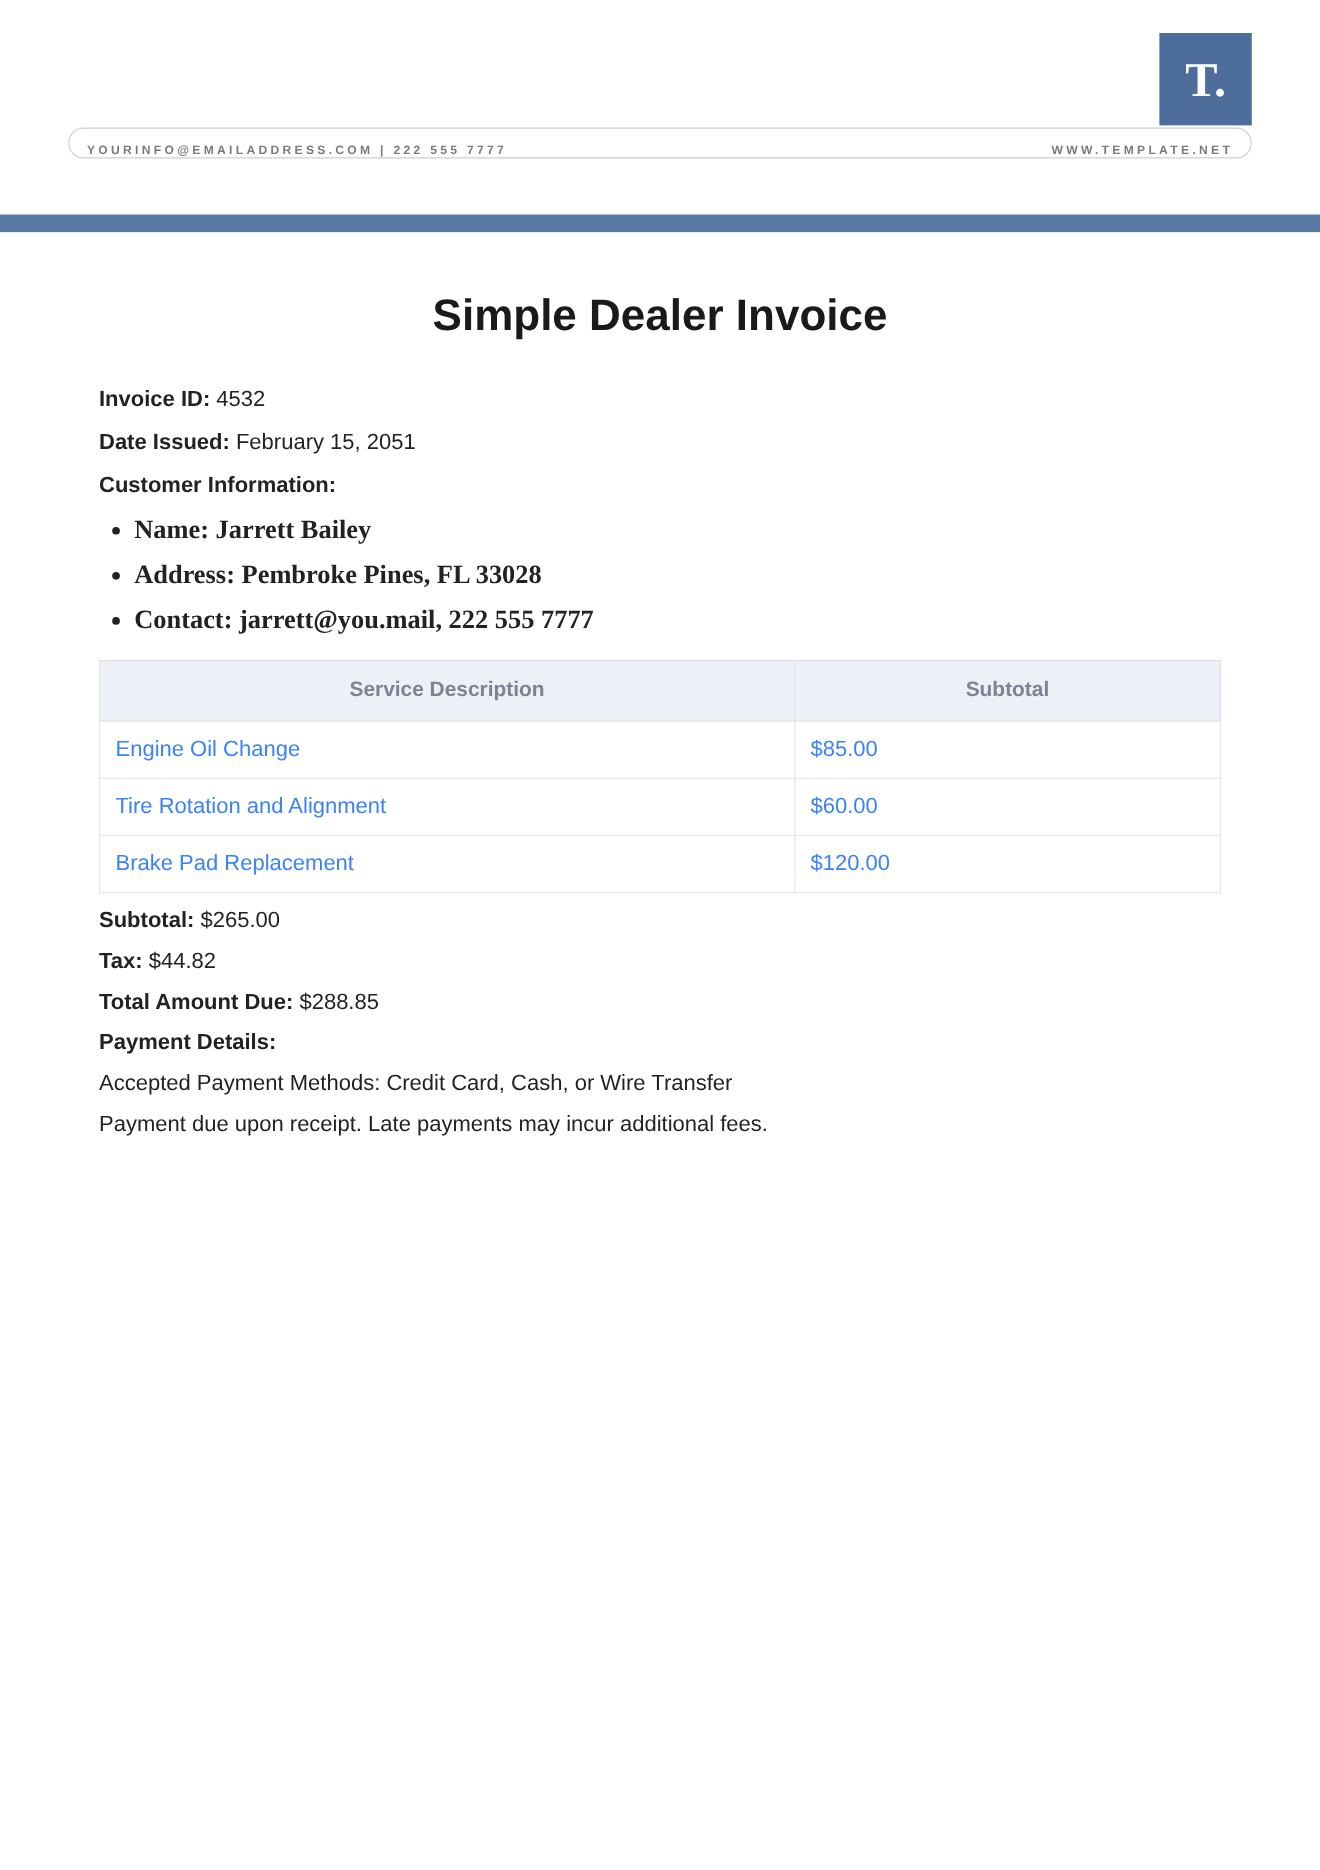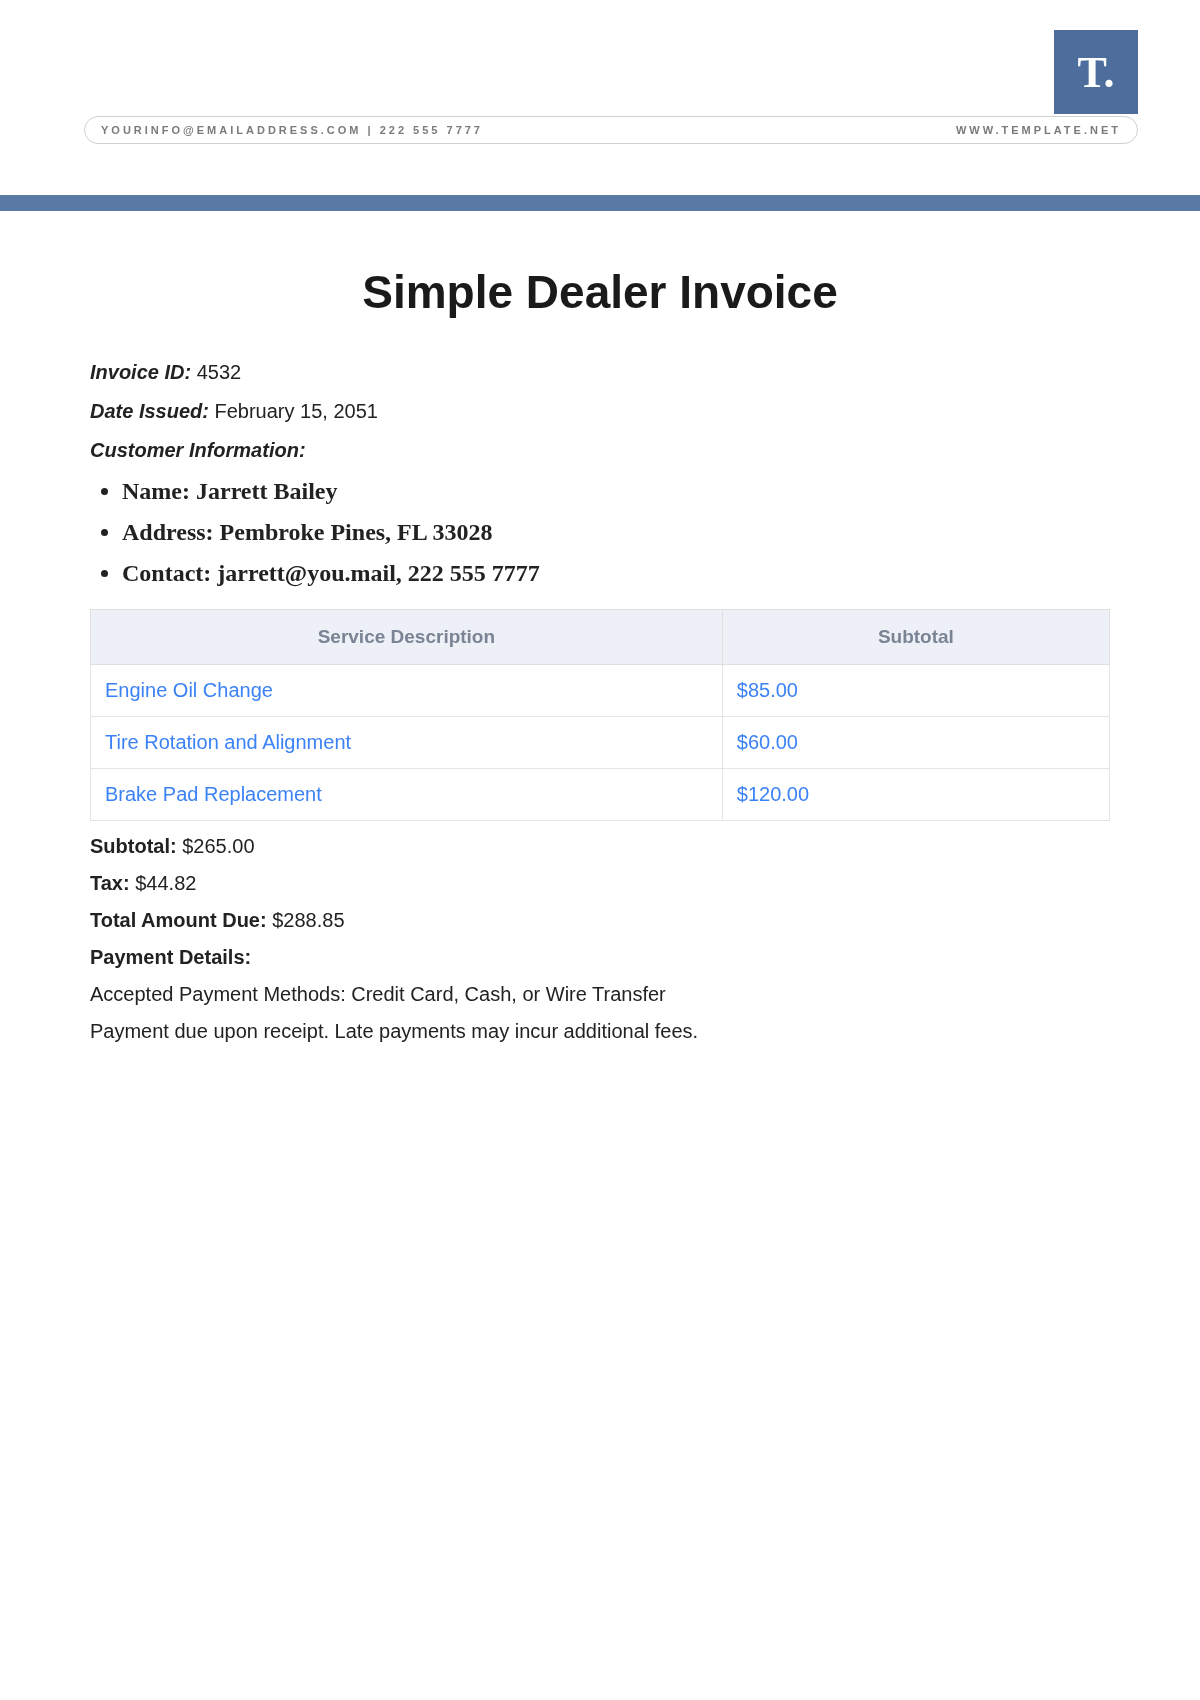--- a/index.html
+++ b/index.html
@@ -28,56 +28,55 @@
 }
 .info-bar {
   position: absolute;
   top: 116px;
   left: 62px;
   right: 62px;
   height: 28px;
   border: 1px solid #d0d0d0;
   border-radius: 14px;
   display: flex;
-  align-items: center;
+  align-items: flex-end;
   justify-content: space-between;
   padding: 0 16px;
   letter-spacing: 3px;
   font-size: 11px;
   color: #7a7a7a;
   font-weight: 600;
-  margin-left: 22px;
 }
 .accent-bar {
   position: absolute;
   top: 195px;
   left: 0;
   right: 0;
   height: 16px;
   background: #5a7aa6;
 }
 .content {
   position: absolute;
   top: 265px;
   left: 90px;
   right: 90px;
 }
 .title {
   text-align: center;
-  font-size: 46px;
+  font-size: 40px;
   font-weight: bold;
   color: #1a1a1a;
   margin-bottom: 42px;
 }
 .meta-line {
   font-size: 20px;
   color: #222;
   margin-bottom: 16px;
 }
-.meta-line .label { font-weight: bold; font-style: italic; }
+.meta-line .label { font-weight: bold; }
 ul.customer {
   list-style: disc;
   padding-left: 32px;
   margin-bottom: 22px;
 }
 ul.customer li {
   font-size: 24px;
   font-weight: bold;
   color: #222;
   margin-bottom: 14px;

